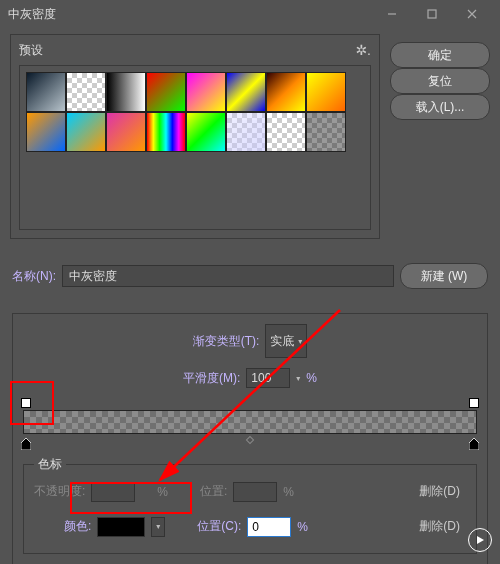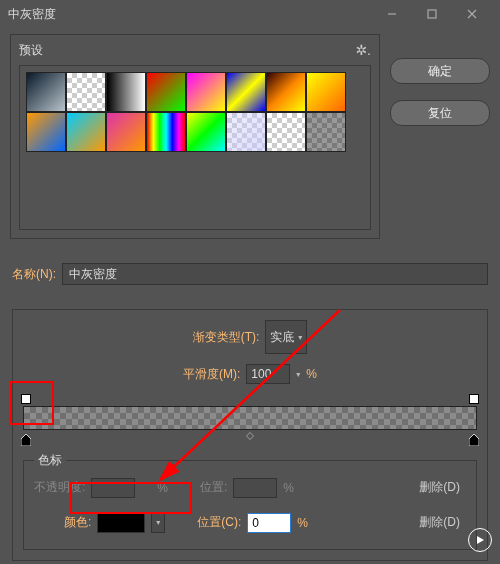--- a/index.html
+++ b/index.html
@@ -6,33 +6,33 @@
 body { background: #535353; width: 500px; height: 564px; overflow: hidden; position: relative; }
 
 .titlebar { height: 28px; background: #535353; display: flex; align-items: center; padding: 0 8px; color: #ddd; font-size: 12px; }
 .titlebar .title { flex: 1; }
 .win-btns { display: flex; gap: 0; }
 .win-btn { width: 40px; height: 28px; display: flex; align-items: center; justify-content: center; color: #ccc; font-size: 13px; }
 .win-btn svg { width: 10px; height: 10px; stroke: #aaa; stroke-width: 1.2; fill: none; }
 
 .content { padding: 6px 10px 10px 10px; display: flex; gap: 10px; }
 .left-col { flex: 1; text-align: center; }
-.right-col { width: 100px; display: flex; flex-direction: column; gap: 16px; }
+.right-col { width: 100px; display: flex; flex-direction: column; gap: 0; }
 
 .presets-box { border: 1px solid #3a3a3a; background: #535353; padding: 6px 8px 8px 8px; }
 .presets-head { display: flex; align-items: center; justify-content: space-between; color: #ddd; font-size: 12px; margin-bottom: 6px; height: 18px; }
 .gear { color: #ccc; font-size: 14px; }
 .swatch-area { border: 1px solid #3a3a3a; background: #535353; height: 165px; padding: 6px; }
 .swatch-row { display: flex; }
 .swatch { width: 40px; height: 40px; border: 1px solid #222; }
 
 .btn { background: #6b6b6b; border: 1px solid #3a3a3a; border-radius: 12px; height: 26px; color: #eee; font-size: 12px; display: flex; align-items: center; justify-content: center; cursor: pointer; }
 
 .name-row { display: flex; align-items: center; gap: 6px; margin-top: 14px; }
-.label { color: #fdba74; font-size: 12px; }
+.label { color: #c4b5fd; font-size: 12px; }
 .text-input { flex: 1; background: #4a4a4a; border: 1px solid #333; height: 22px; color: #ddd; padding: 0 6px; font-size: 12px; }
 .new-btn { width: 88px; }
 
 .grad-panel { border: 1px solid #3a3a3a; margin-top: 24px; padding: 10px 10px 10px 10px; }
 .form-row { display: flex; align-items: center; gap: 6px; margin-bottom: 10px; justify-content: center; }
 .select { background: #4a4a4a; border: 1px solid #333; height: 20px; color: #ddd; font-size: 12px; padding: 16px 4px; display: flex; align-items: center; gap: 4px; }
 .select .arr { font-size: 8px; color: #bbb; }
 .num-input { width: 44px; background: #4a4a4a; border: 1px solid #333; height: 20px; color: #ddd; font-size: 12px; padding: 0 4px; }
 
 .grad-editor { margin-top: 6px; position: relative; }
@@ -119,27 +119,29 @@
           <div class="swatch" style="background:repeating-conic-gradient(#ccc 0% 25%,#fff 0% 50%) 0 0/10px 10px"></div>
           <div class="swatch" style="background:linear-gradient(to right,rgba(0,0,0,.4),rgba(0,0,0,.4)),repeating-conic-gradient(#ccc 0% 25%,#fff 0% 50%) 0 0/10px 10px"></div>
         </div>
       </div>
     </div>
   </div>
   <div class="right-col">
     <div style="height:8px"></div>
     <div class="btn">确定</div>
     <div class="btn">复位</div>
+    <div class="btn">载入(L)...</div>
   </div>
 </div>
 
 <div style="padding:0 12px;">
   <div class="name-row">
     <span class="label">名称(N):</span>
     <input class="text-input" value="中灰密度" style="">
+    <div class="btn new-btn">新建 (W)</div>
   </div>
 
   <div class="grad-panel">
     <div class="form-row">
       <span class="label">渐变类型(T):</span>
       <div class="select">
         <span>实底</span>
         <span class="arr">▾</span>
       </div>
     </div>

